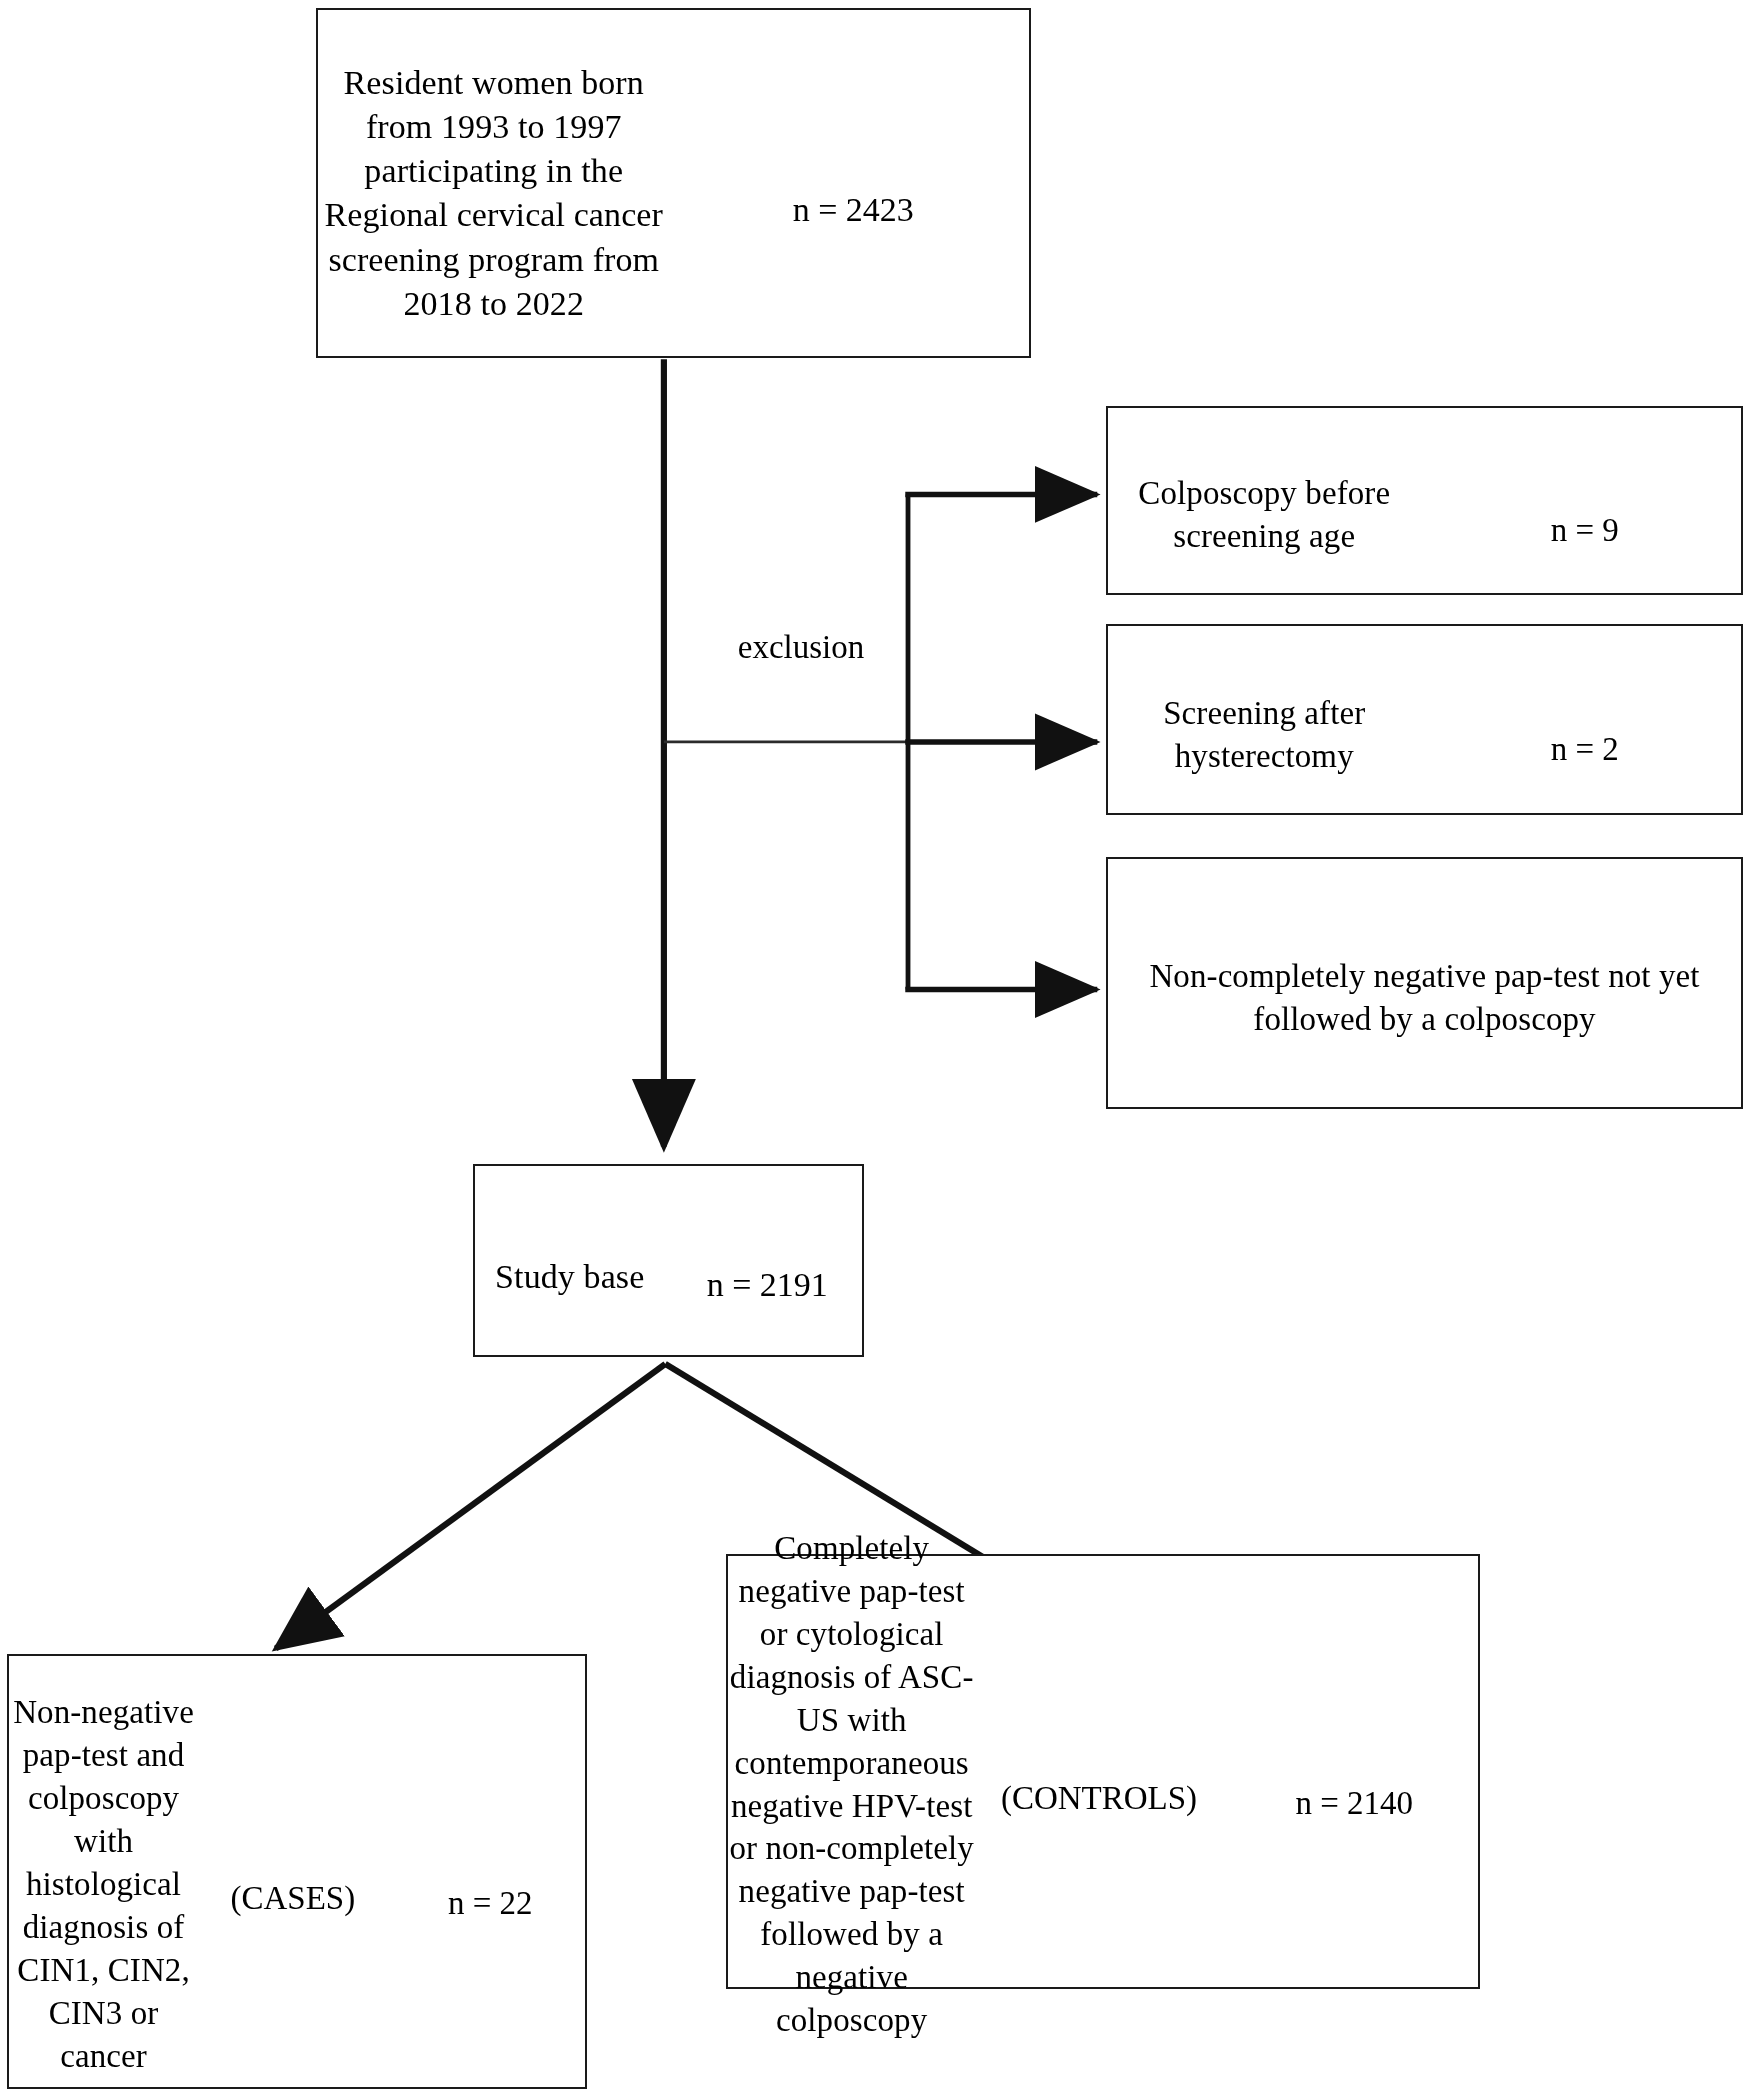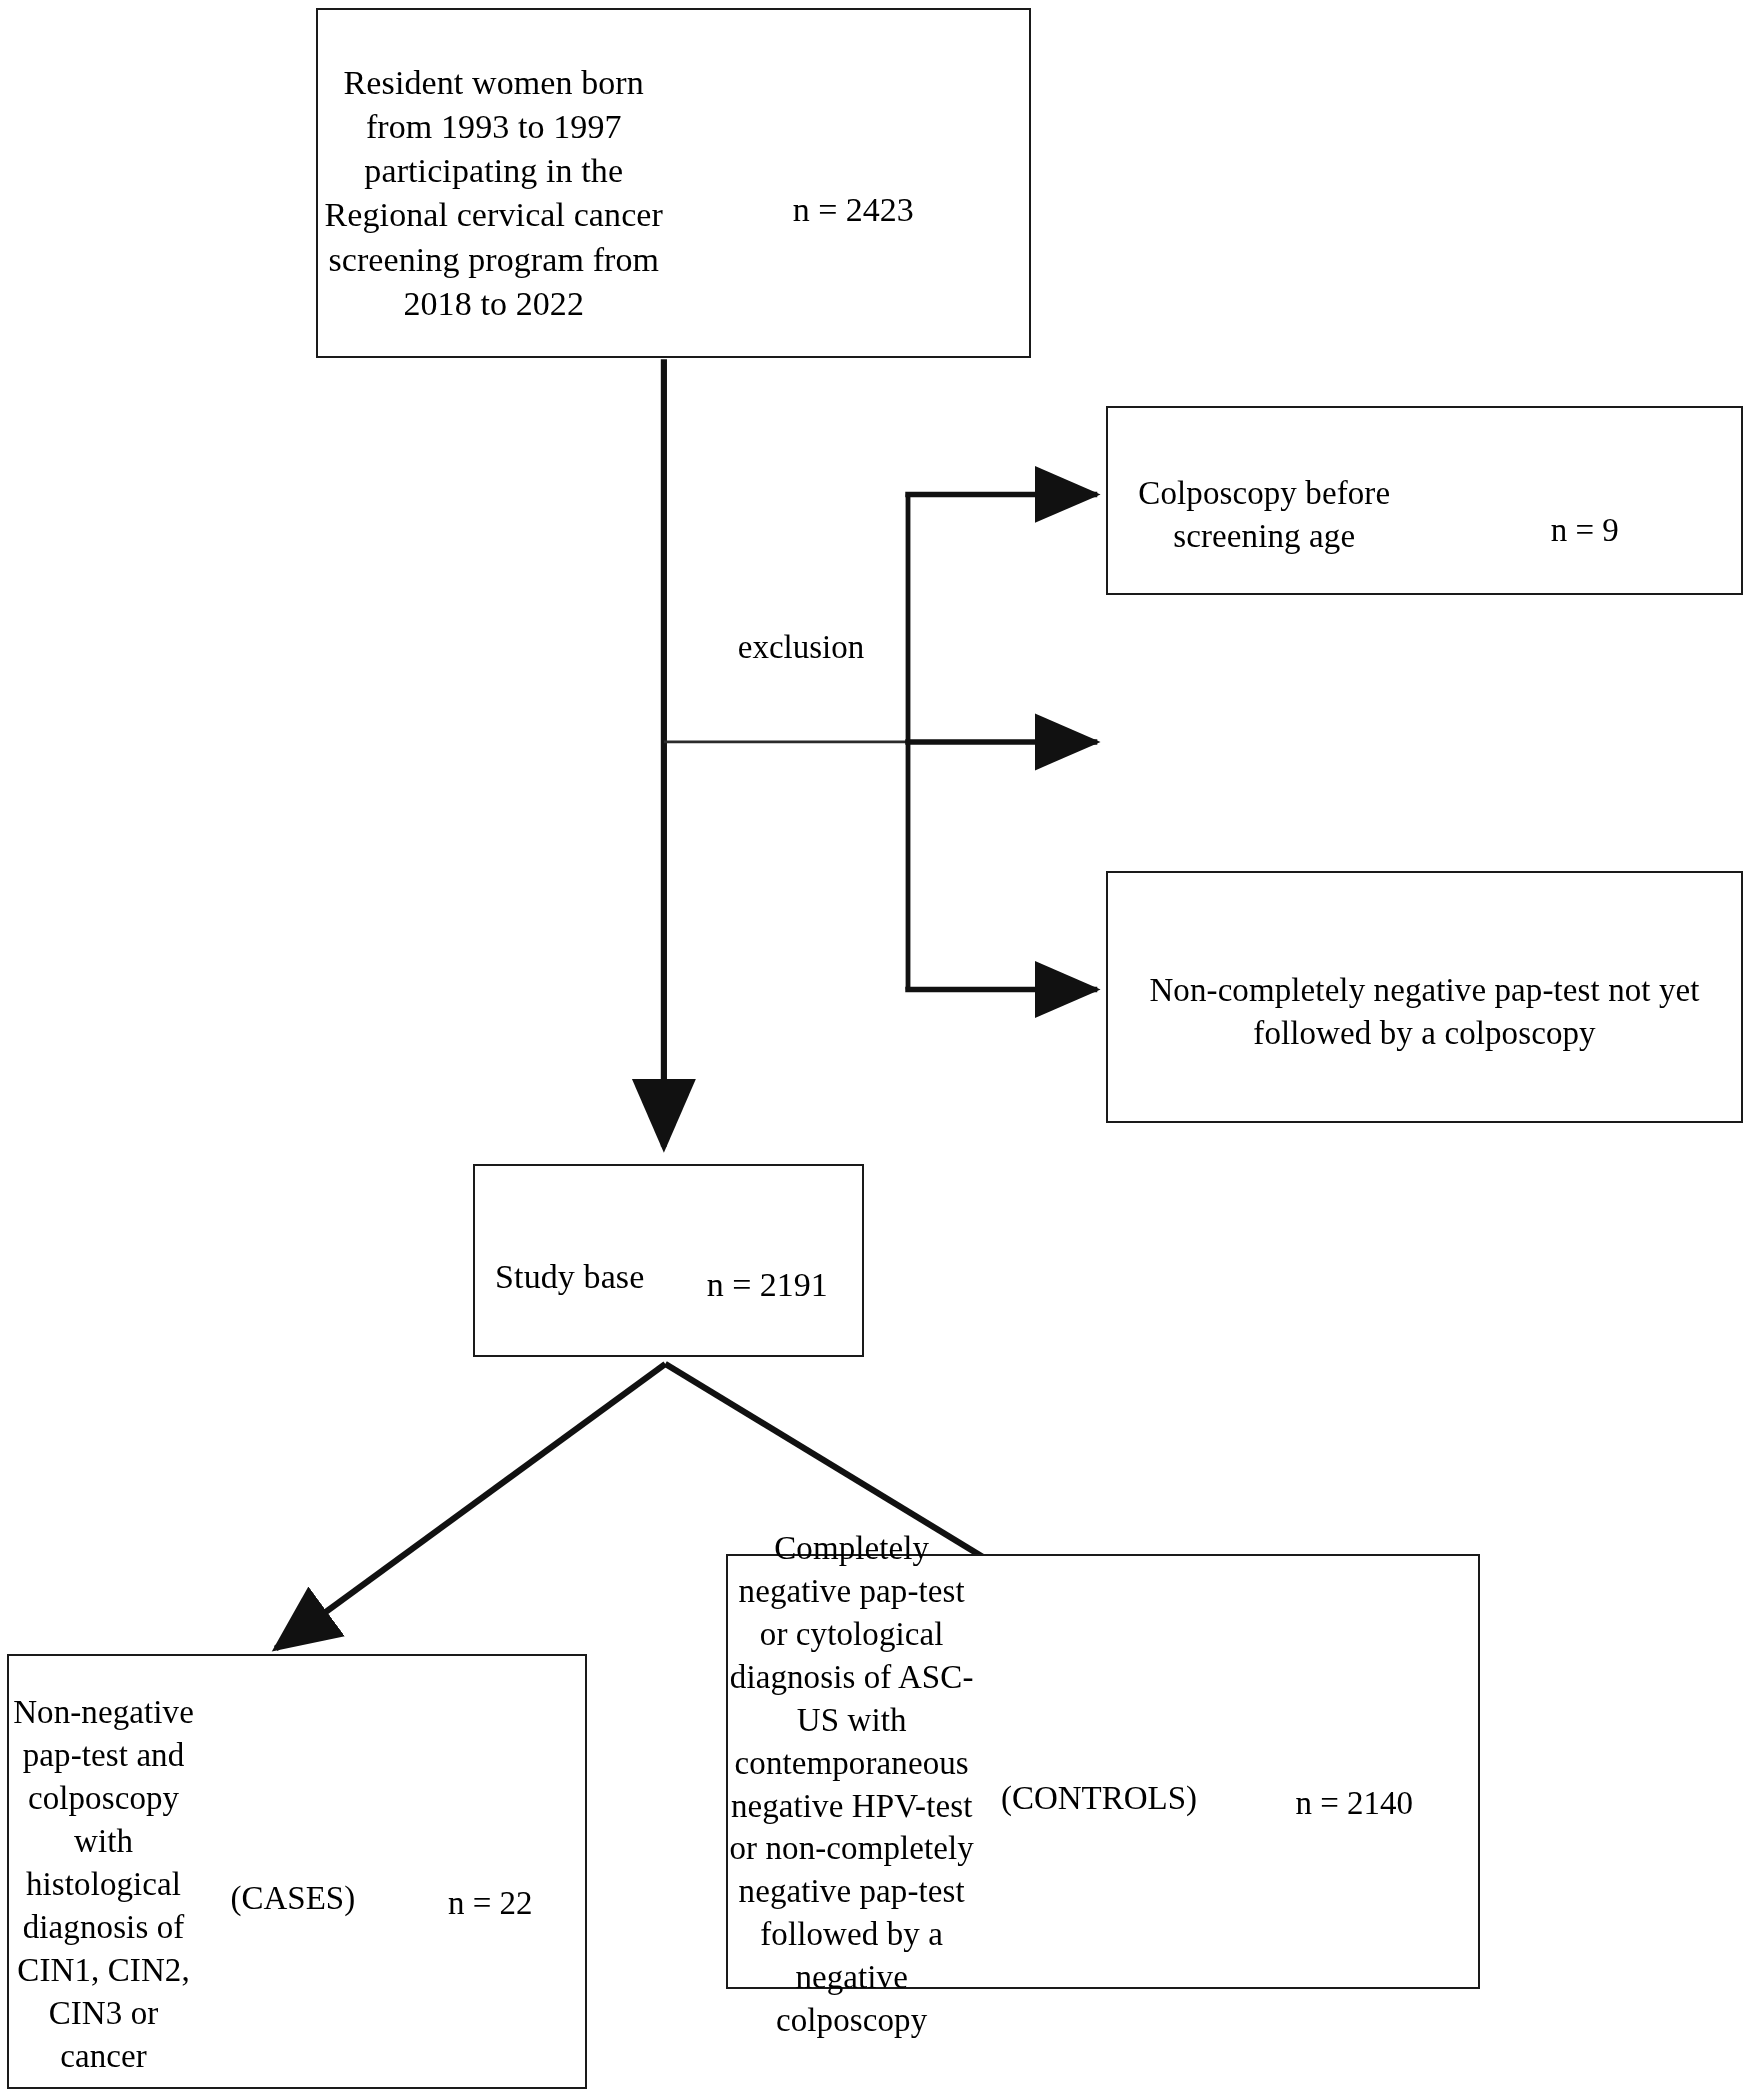--- a/index.html
+++ b/index.html
@@ -75,21 +75,20 @@
     width: 637px;
     height: 191px;
     padding-top: 30px;
   }
   #box-excl-3 {
     left: 1106px;
     top: 857px;
     width: 637px;
     height: 252px;
     padding-top: 29px;
-    margin-top: 14px;
   }
   .excl .node-text { font-size: 33px; }
   .excl .node-count { font-size: 33px; margin-top: 30px; }
   #box-excl-3 .node-count { margin-top: 36px; }
 
   
   #box-studybase {
     left: 473px;
     top: 1164px;
     width: 391px;
@@ -170,20 +169,24 @@
     <div class="node-count">n = 2423</div>
   </div>
 
   <div id="label-exclusion">exclusion</div>
 
   <div class="node-box excl" id="box-excl-1">
     <div class="node-text">Colposcopy before screening age</div>
     <div class="node-count">n = 9</div>
   </div>
 
+  <div class="node-box excl" id="box-excl-2">
+    <div class="node-text">Screening after hysterectomy</div>
+    <div class="node-count">n = 2</div>
+  </div>
 
   <div class="node-box excl" id="box-excl-3">
     <div class="node-text">Non-completely negative pap-test not yet followed by a colposcopy</div>
   </div>
 
   <div class="node-box" id="box-studybase">
     <div class="node-text">Study base</div>
     <div class="node-count">n = 2191</div>
   </div>
 

